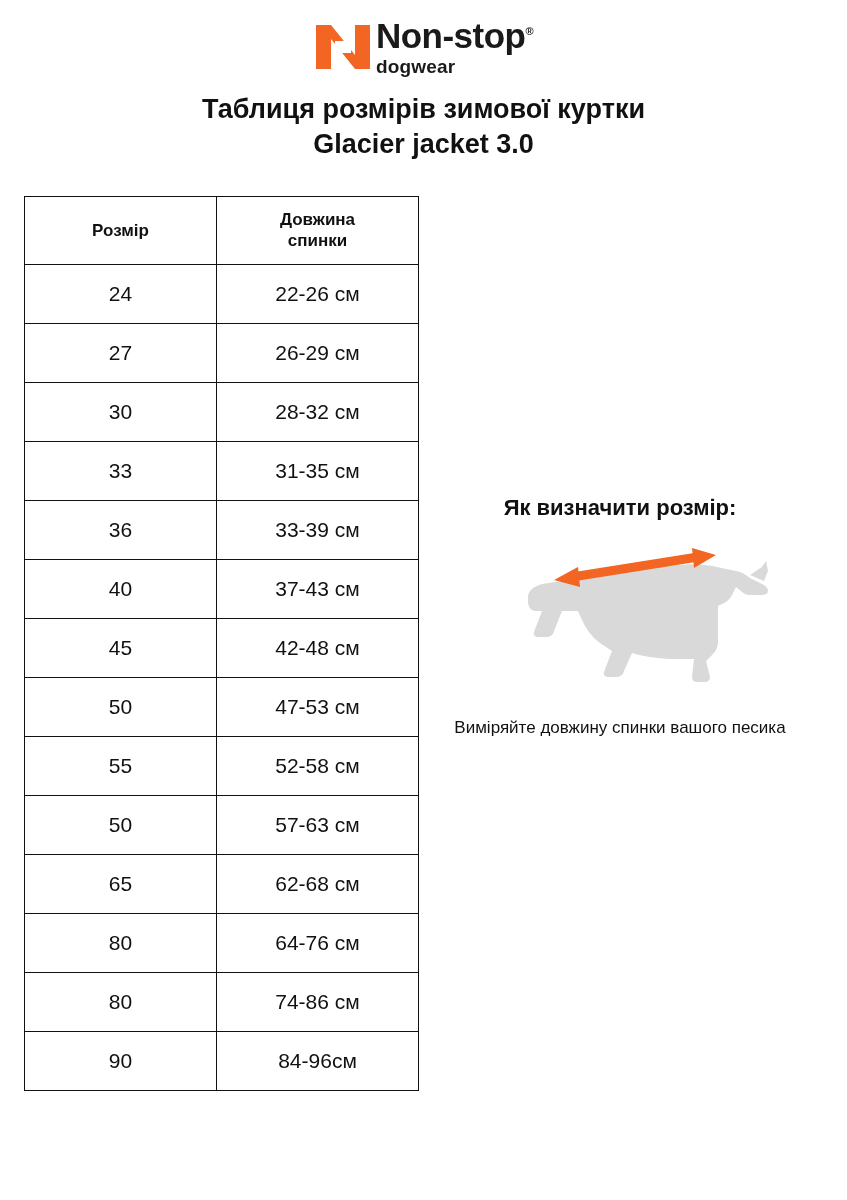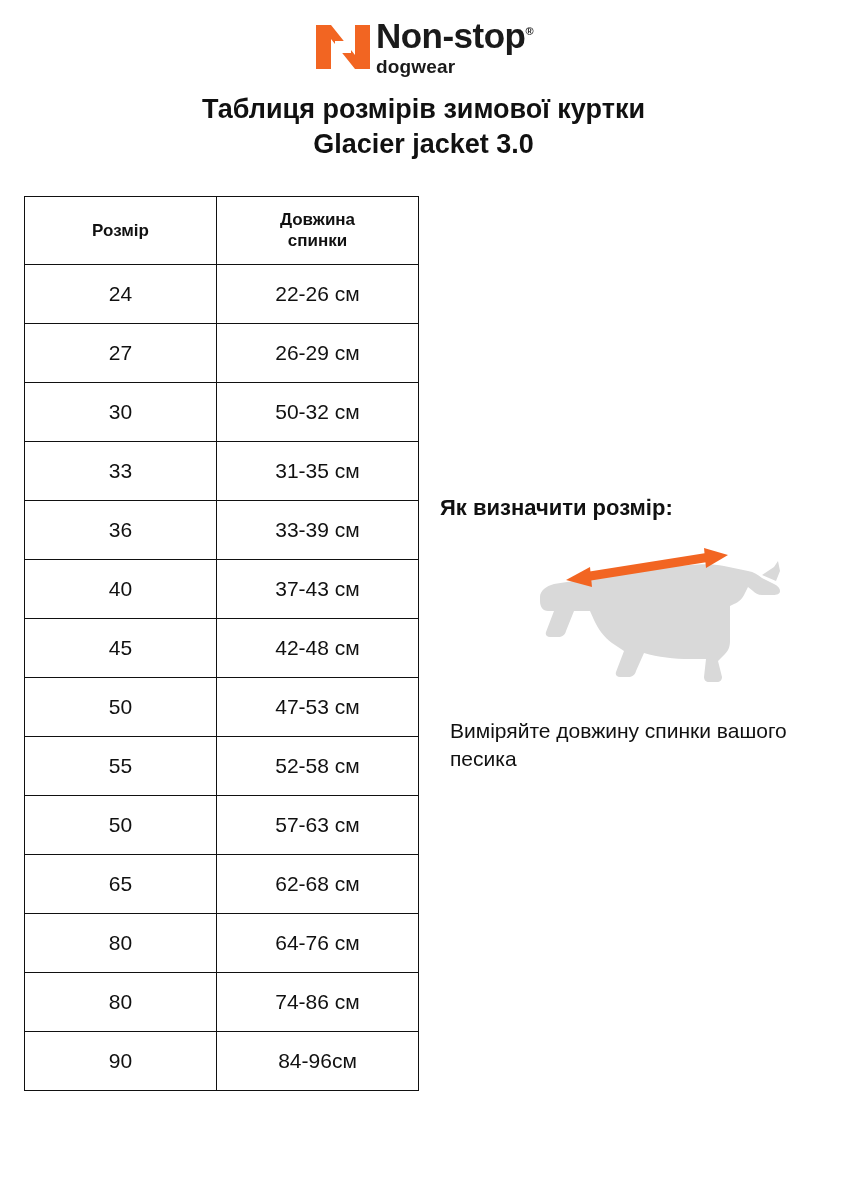--- a/index.html
+++ b/index.html
@@ -96,37 +96,38 @@
     font-weight: normal;
     height: 42px;
     padding: 8px 4px;
   }
   .col-size { width: 192px; }
   .col-len  { width: 202px; }
 
   
   .right-panel {
     position: absolute;
-    left: 440px;
+    left: 428px;
     top: 495px;
     width: 384px;
+    text-align: center;
   }
   .right-title {
     font-size: 22px;
     font-weight: bold;
     color: #111111;
     margin-bottom: 10px;
   }
   .dog-figure {
     width: 340px;
     height: 180px;
     margin: 0 auto;
   }
   .caption {
-    font-size: 21px;
+    font-size: 17px;
     line-height: 1.35;
     color: #111111;
     margin-top: 6px;
     padding: 0 10px;
   }
 </style>
 </head>
 <body>
 
 <div class="logo-wrap">
@@ -167,21 +168,21 @@
         <tr>
           <td>24</td>
           <td>22-26 см</td>
         </tr>
         <tr>
           <td>27</td>
           <td>26-29 см</td>
         </tr>
         <tr>
           <td>30</td>
-          <td>50-32 см</td>
+          <td>28-32 см</td>
         </tr>
         <tr>
           <td>33</td>
           <td>31-35 см</td>
         </tr>
         <tr>
           <td>36</td>
           <td>33-39 см</td>
         </tr>
         <tr>

